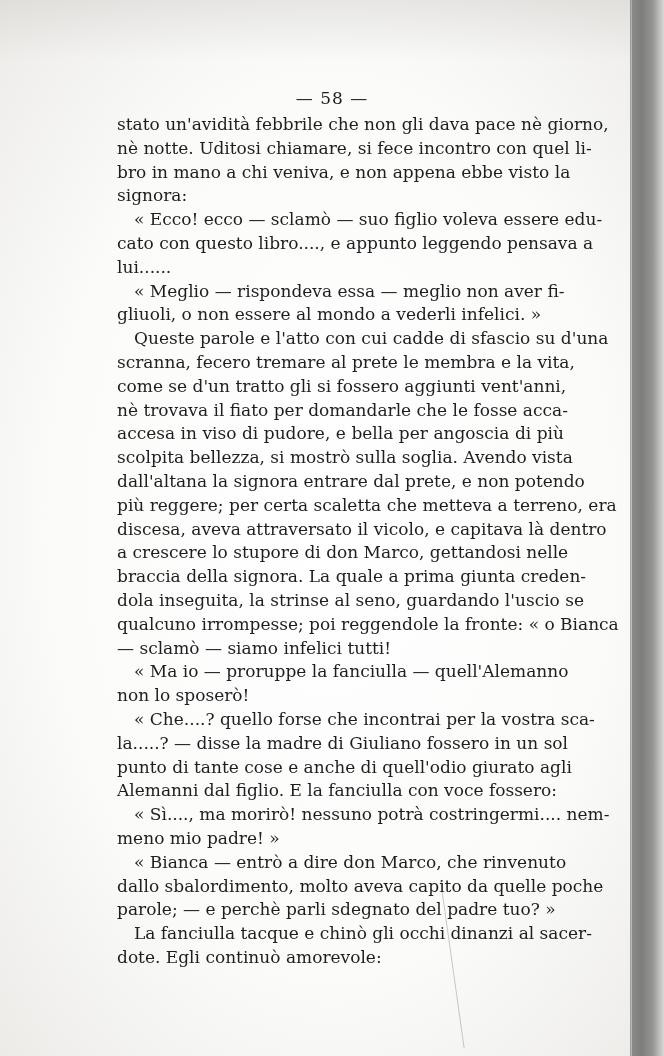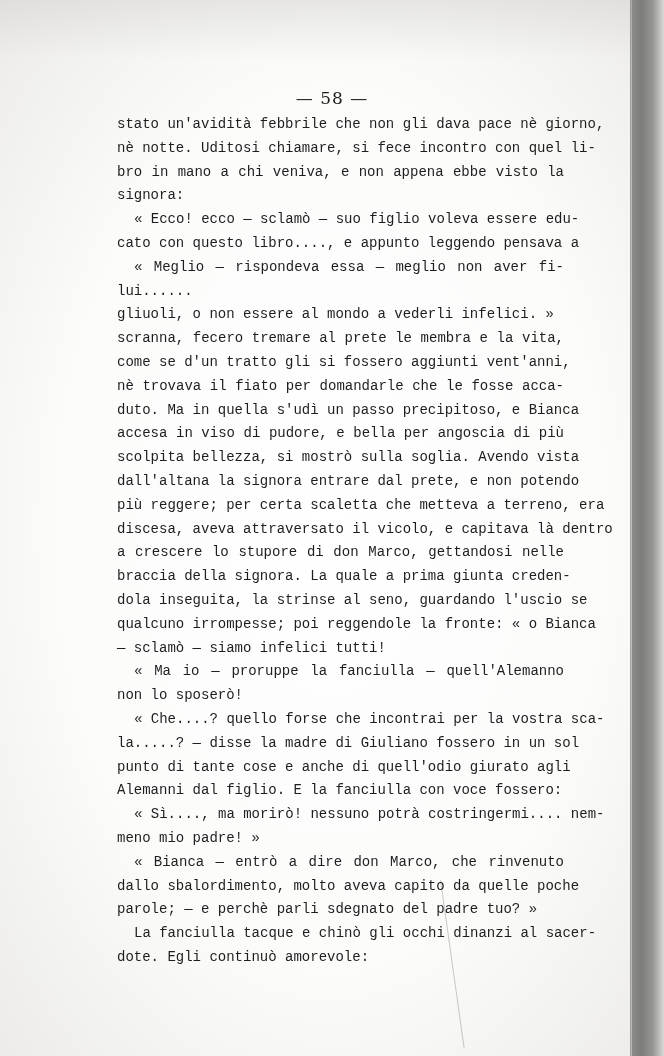--- a/index.html
+++ b/index.html
@@ -33,47 +33,47 @@
       transform: rotate(-8deg); transform-origin: top left;
     }
     .page-number {
       position: absolute; left: 0; width: 664px; top: 88px;
       text-align: center; font-size: 17px; letter-spacing: 1px;
     }
     .text-block {
       position: absolute; left: 117px; top: 113px; width: 447px;
     }
     .line {
-      height: 23.8px; line-height: 23.8px; font-size: 14px;
-      white-space: nowrap; text-align: justify; text-align-last: justify; font-family: Liberation Mono, monospace;
+      height: 23.8px; line-height: 23.8px; font-size: 17px;
+      white-space: nowrap; text-align: justify; text-align-last: justify;
     }
     .line.indent { padding-left: 17px; }
     .line.last { text-align-last: left; }
   </style>
 </head>
 <body>
 
 <div class="page">
   <div class="speckle-top"></div>
   <div class="fold-line"></div>
   <div class="page-number">— 58 —</div>
   <div class="text-block" id="text-block">
       <div class="line">stato un'avidità febbrile che non gli dava pace nè giorno,</div>
       <div class="line">nè notte. Uditosi chiamare, si fece incontro con quel li-</div>
       <div class="line">bro in mano a chi veniva, e non appena ebbe visto la</div>
       <div class="line last">signora:</div>
       <div class="line indent">« Ecco! ecco — sclamò — suo figlio voleva essere edu-</div>
       <div class="line">cato con questo libro...., e appunto leggendo pensava a</div>
+      <div class="line last">lui......</div>
       <div class="line indent">« Meglio — rispondeva essa — meglio non aver fi-</div>
-      <div class="line last">lui......</div>
       <div class="line last">gliuoli, o non essere al mondo a vederli infelici. »</div>
+      <div class="line indent">Queste parole e l'atto con cui cadde di sfascio su d'una</div>
       <div class="line">scranna, fecero tremare al prete le membra e la vita,</div>
       <div class="line">come se d'un tratto gli si fossero aggiunti vent'anni,</div>
       <div class="line">nè trovava il fiato per domandarle che le fosse acca-</div>
-      <div class="line">duto. Ma in quella s'udì un passo precipitoso, e Bianca</div>
       <div class="line">accesa in viso di pudore, e bella per angoscia di più</div>
       <div class="line">scolpita bellezza, si mostrò sulla soglia. Avendo vista</div>
       <div class="line">dall'altana la signora entrare dal prete, e non potendo</div>
       <div class="line">più reggere; per certa scaletta che metteva a terreno, era</div>
       <div class="line">discesa, aveva attraversato il vicolo, e capitava là dentro</div>
       <div class="line">a crescere lo stupore di don Marco, gettandosi nelle</div>
       <div class="line">braccia della signora. La quale a prima giunta creden-</div>
       <div class="line">dola inseguita, la strinse al seno, guardando l'uscio se</div>
       <div class="line">qualcuno irrompesse; poi reggendole la fronte: « o Bianca</div>
       <div class="line last">— sclamò — siamo infelici tutti!</div>

